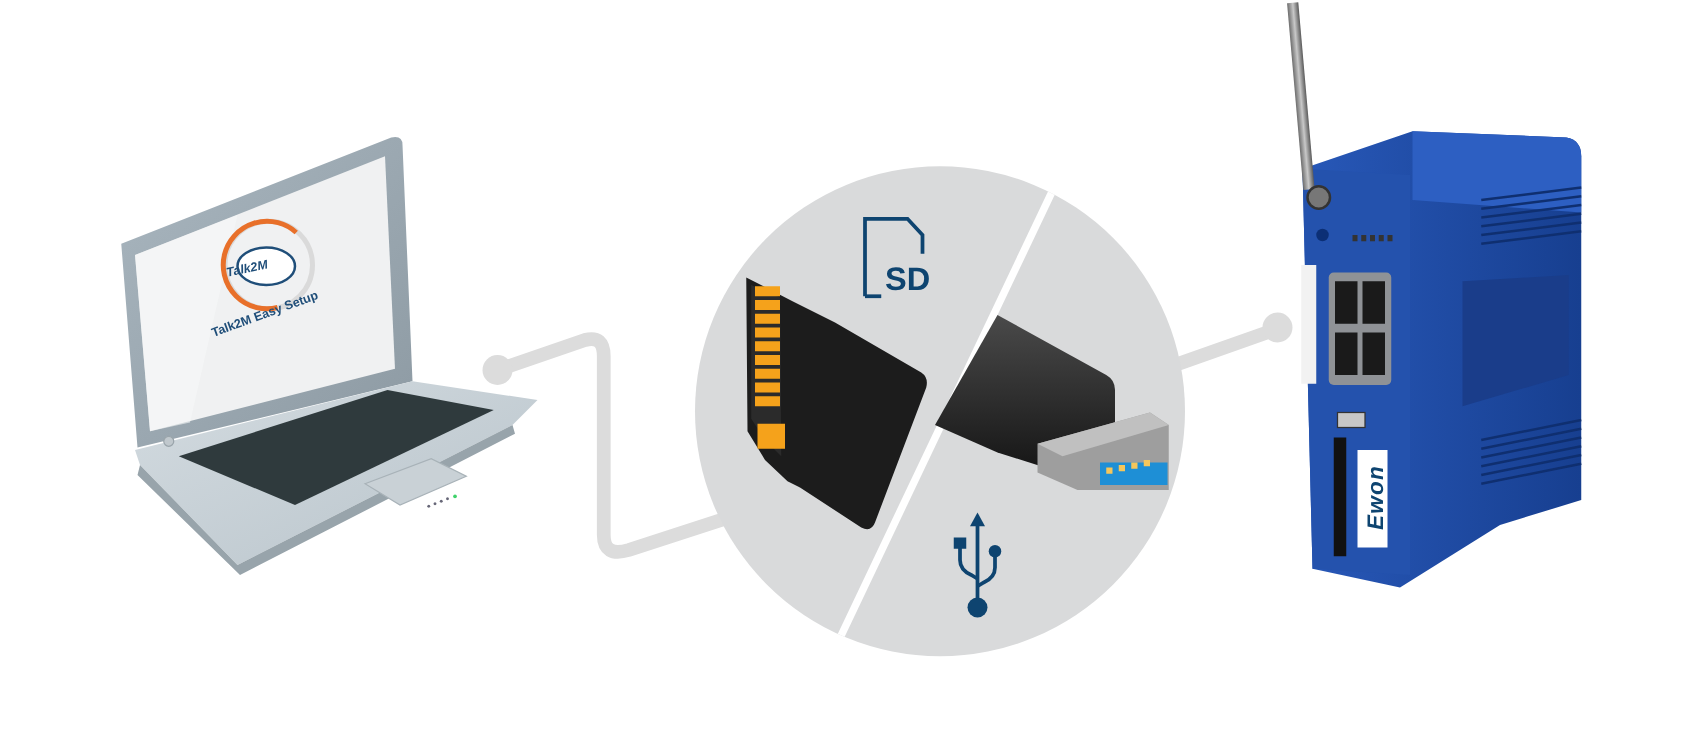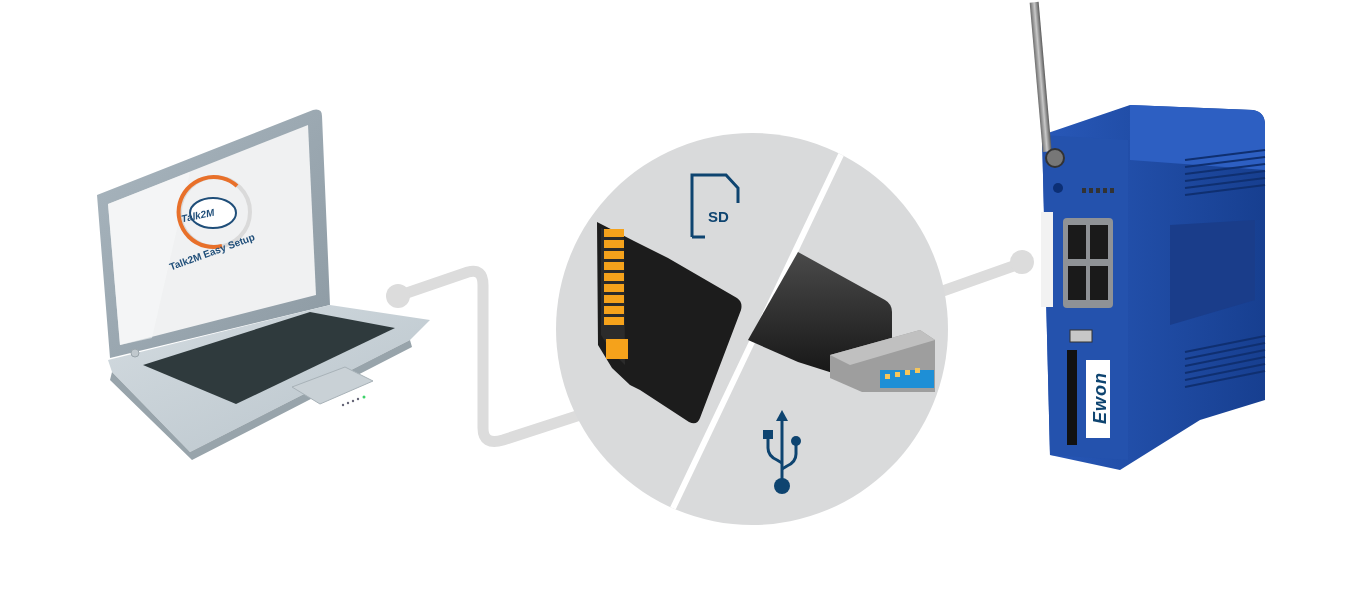--- a/index.html
+++ b/index.html
@@ -2,21 +2,21 @@
 <html><head>
 <meta charset="utf-8">
 <style>
   html,body{margin:0;padding:0;background:#ffffff;}
   body{width:1363px;height:589px;position:relative;overflow:hidden;font-family:"Liberation Sans",sans-serif;}
   .stage{position:absolute;left:0;top:0;width:1363px;height:589px;}
   svg{position:absolute;left:0;top:0;}
   .screen-title{position:absolute;left:168px;top:262px;width:140px;transform:rotate(-20deg);transform-origin:left top;
     color:#1f4e79;font-size:10px;font-weight:bold;white-space:nowrap;}
   .logo-text{position:absolute;left:181px;top:210px;color:#1f4e79;font-size:10px;font-weight:bold;font-style:italic;transform:rotate(-12deg);}
-  .sd-label{position:absolute;left:708px;top:208px;color:#0e4470;font-size:15px;font-weight:bold;}
+  .sd-label{position:absolute;left:708px;top:208px;color:#0e4470;font-size:26px;font-weight:bold;}
   .ewon-label{position:absolute;left:1090px;top:424px;color:#0e4470;font-size:18px;font-weight:bold;font-style:italic;
     transform:rotate(-90deg);transform-origin:left top;letter-spacing:1px;}
 </style>
 </head>
 <body>
 
 <div class="stage">
 <svg width="1363" height="589" viewBox="0 0 1363 589">
   <defs>
     <linearGradient id="lidG" x1="0" y1="0" x2="1" y2="1">

